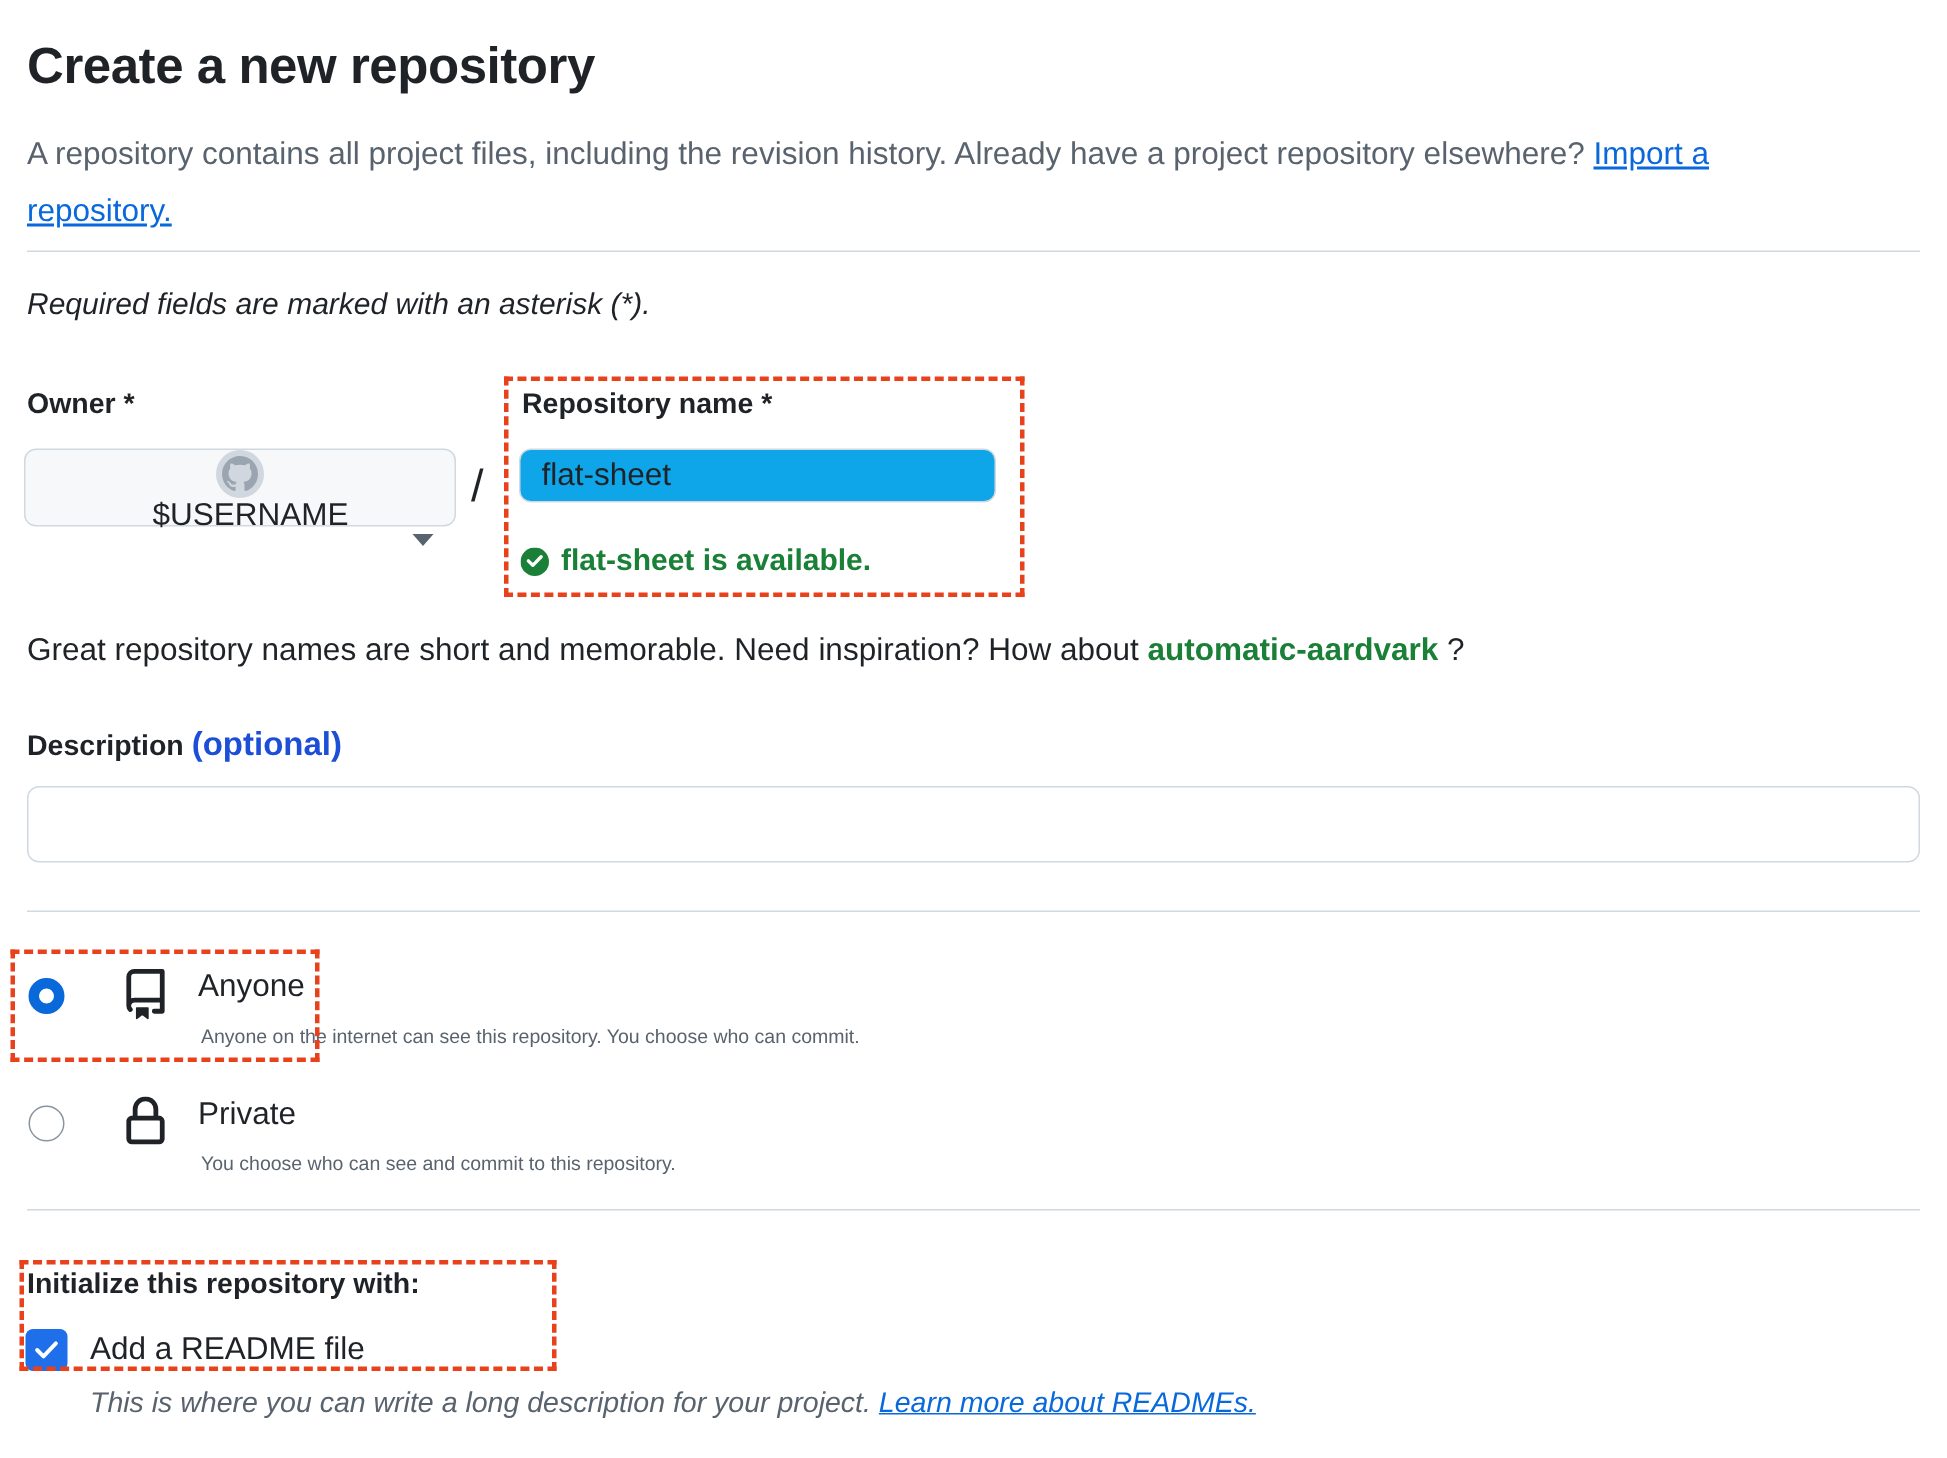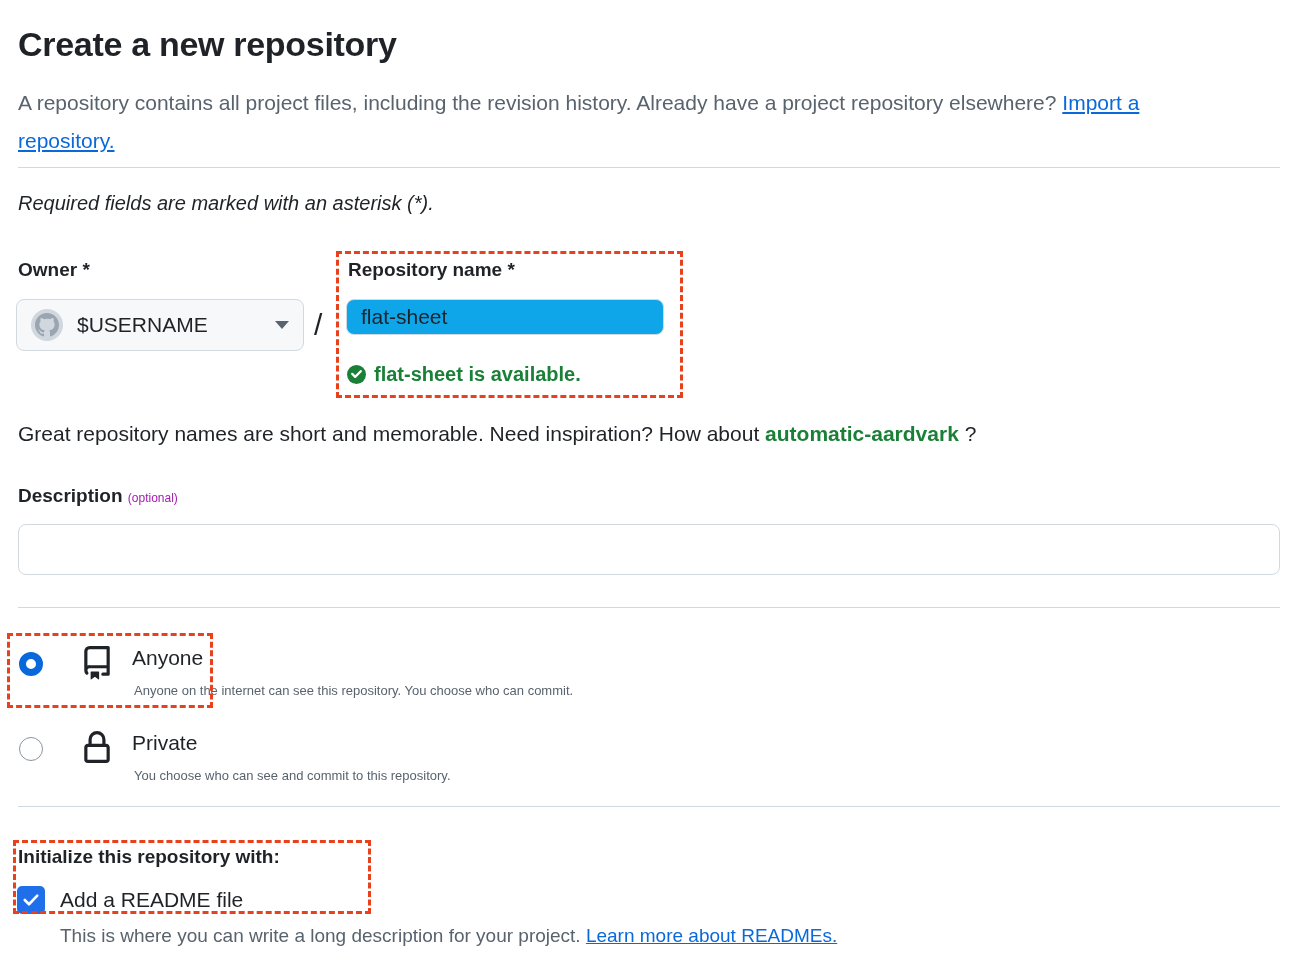--- a/index.html
+++ b/index.html
@@ -98,20 +98,21 @@
     width: 288px;
     height: 52px;
     border: 1px solid #d1d9e0;
     border-radius: 8px;
     background: #f6f8fa;
     display: flex;
     align-items: center;
     box-sizing: border-box;
     padding: 0 14px;
     cursor: pointer;
+    flex-direction: column;
   }
   .avatar {
     width: 32px;
     height: 32px;
     border-radius: 50%;
     background: #d0d7de;
     display: flex;
     align-items: center;
     justify-content: center;
     flex: 0 0 auto;
@@ -196,23 +197,23 @@
     position: absolute;
     left: 18px;
     top: 483px;
     font-size: 19px;
     line-height: 26px;
     font-weight: bold;
     color: #1f2328;
     white-space: nowrap;
   }
   .desc-label .optional {
-    font-size: 12px;
-    color: #a21caf;
-    font-weight: normal;
+    font-size: 22px;
+    color: #1d4ed8;
+    font-weight: bold;
   }
   .desc-input {
     position: absolute;
     left: 18px;
     top: 524px;
     width: 1262px;
     height: 51px;
     box-sizing: border-box;
     border: 1px solid #d1d9e0;
     border-radius: 8px;
@@ -309,20 +310,21 @@
     cursor: pointer;
   }
   .readme-desc {
     position: absolute;
     left: 60px;
     top: 923px;
     font-size: 19px;
     line-height: 26px;
     color: #59636e;
     white-space: nowrap;
+    font-style: italic;
   }
   .readme-desc .link {
     color: #0969da;
     text-decoration: underline;
   }
 
   
   .annot {
     position: absolute;
     border: 3px dashed #e8411c;

